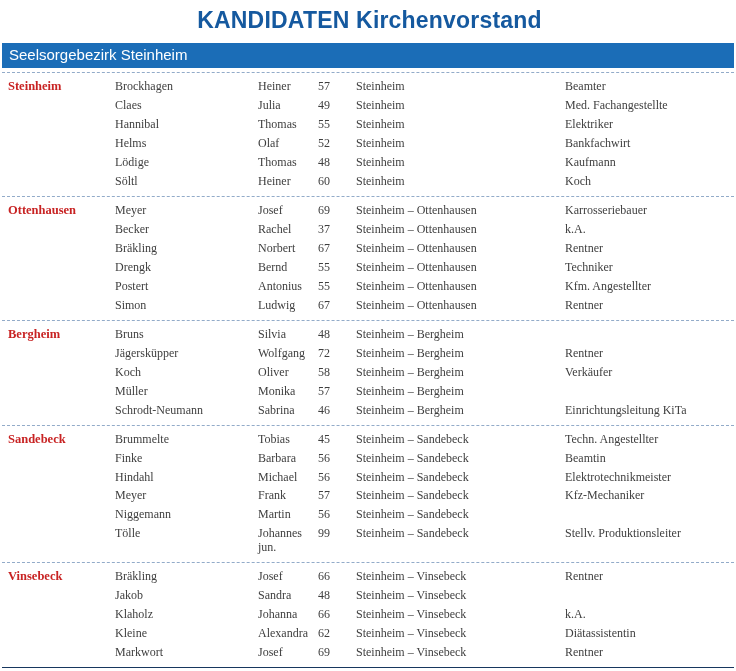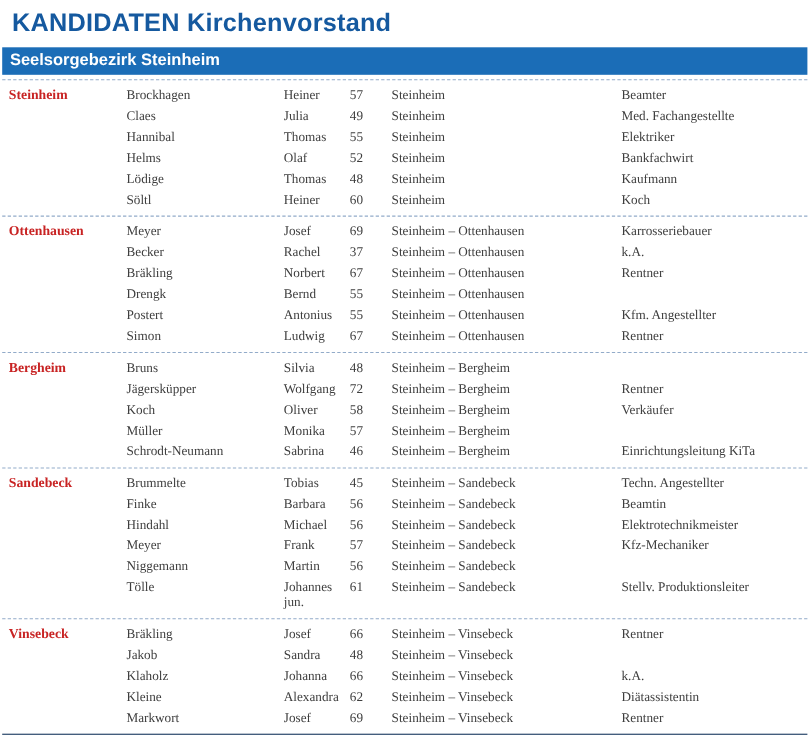--- a/index.html
+++ b/index.html
@@ -13,26 +13,27 @@
     display: flex;
     flex-direction: column;
     box-sizing: border-box;
   }
   .title {
     color: #15599f;
     font-size: 23px;
     font-weight: bold;
     margin: 7px 8px 9px 11px;
     letter-spacing: 0.2px;
+    text-align: center;
   }
   .banner {
     background: #1b6db7;
     color: #ffffff;
     font-size: 15px;
-    font-weight: bold;
+    font-weight: normal;
     padding: 3px 8px 5px 7px;
     margin: 0 2px;
   }
   .groups { margin-top: 4px; flex: 0 0 auto; }
   .group-section {
     border-top: 1px dashed #92abc9;
     margin: 0 2px;
     padding: 4px 0 5px 6px;
   }
   .row {
@@ -138,20 +139,21 @@
         <div class="cell">67</div>
         <div class="cell">Steinheim – Ottenhausen</div>
         <div class="cell">Rentner</div>
       </div>
       <div class="row">
         <div class="cell group"></div>
         <div class="cell">Drengk</div>
         <div class="cell">Bernd</div>
         <div class="cell">55</div>
         <div class="cell">Steinheim – Ottenhausen</div>
+        <div class="cell">Techniker</div>
       </div>
       <div class="row">
         <div class="cell group"></div>
         <div class="cell">Postert</div>
         <div class="cell">Antonius</div>
         <div class="cell">55</div>
         <div class="cell">Steinheim – Ottenhausen</div>
         <div class="cell">Kfm. Angestellter</div>
       </div>
       <div class="row">
@@ -240,21 +242,21 @@
         <div class="cell group"></div>
         <div class="cell">Niggemann</div>
         <div class="cell">Martin</div>
         <div class="cell">56</div>
         <div class="cell">Steinheim – Sandebeck</div>
       </div>
       <div class="row">
         <div class="cell group"></div>
         <div class="cell">Tölle</div>
         <div class="cell">Johannes jun.</div>
-        <div class="cell">61</div>
+        <div class="cell">99</div>
         <div class="cell">Steinheim – Sandebeck</div>
         <div class="cell">Stellv. Produktionsleiter</div>
       </div>
     </section>
     <section class="group-section">
       <div class="row">
         <div class="cell group">Vinsebeck</div>
         <div class="cell">Bräkling</div>
         <div class="cell">Josef</div>
         <div class="cell">66</div>

